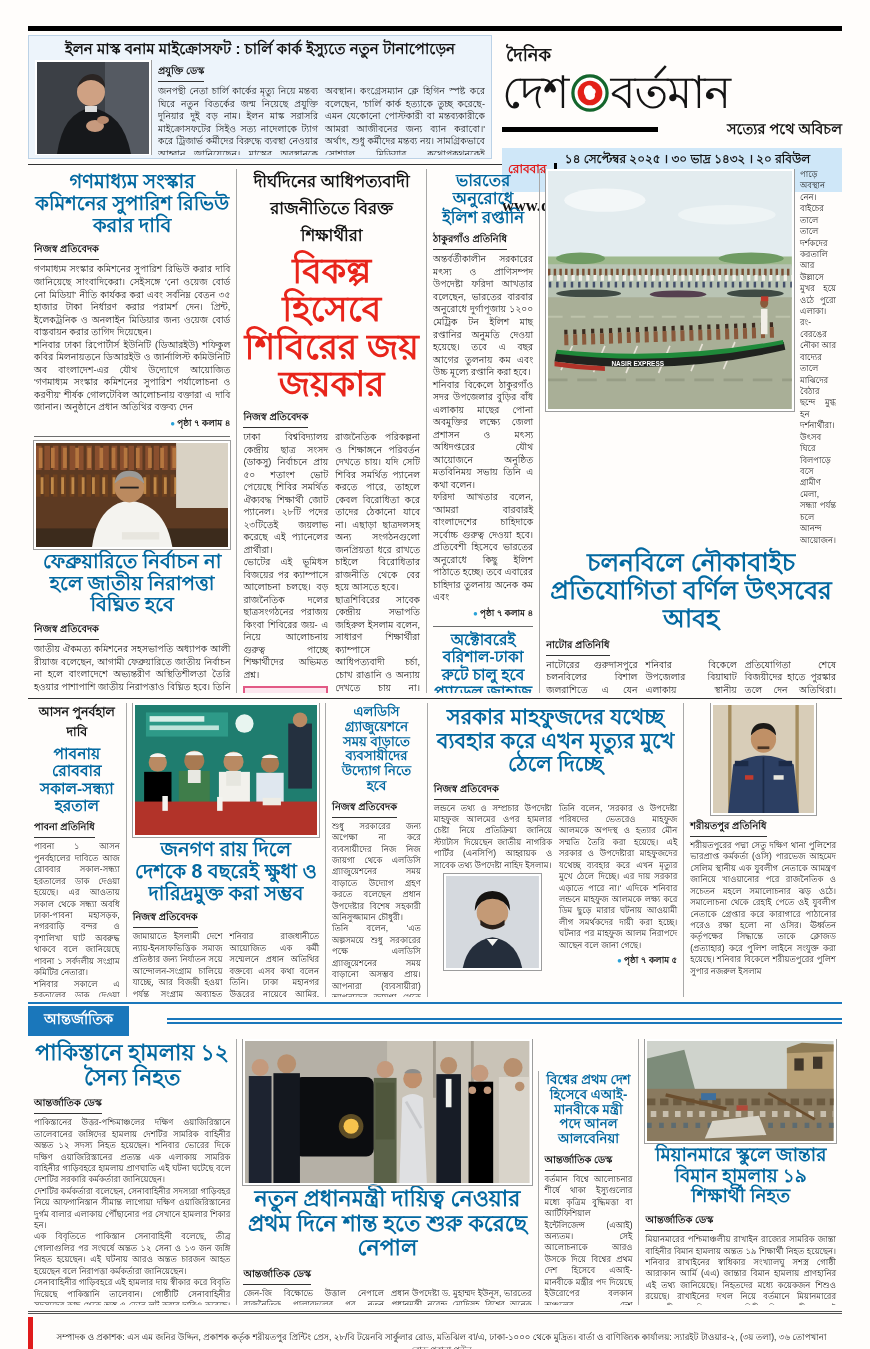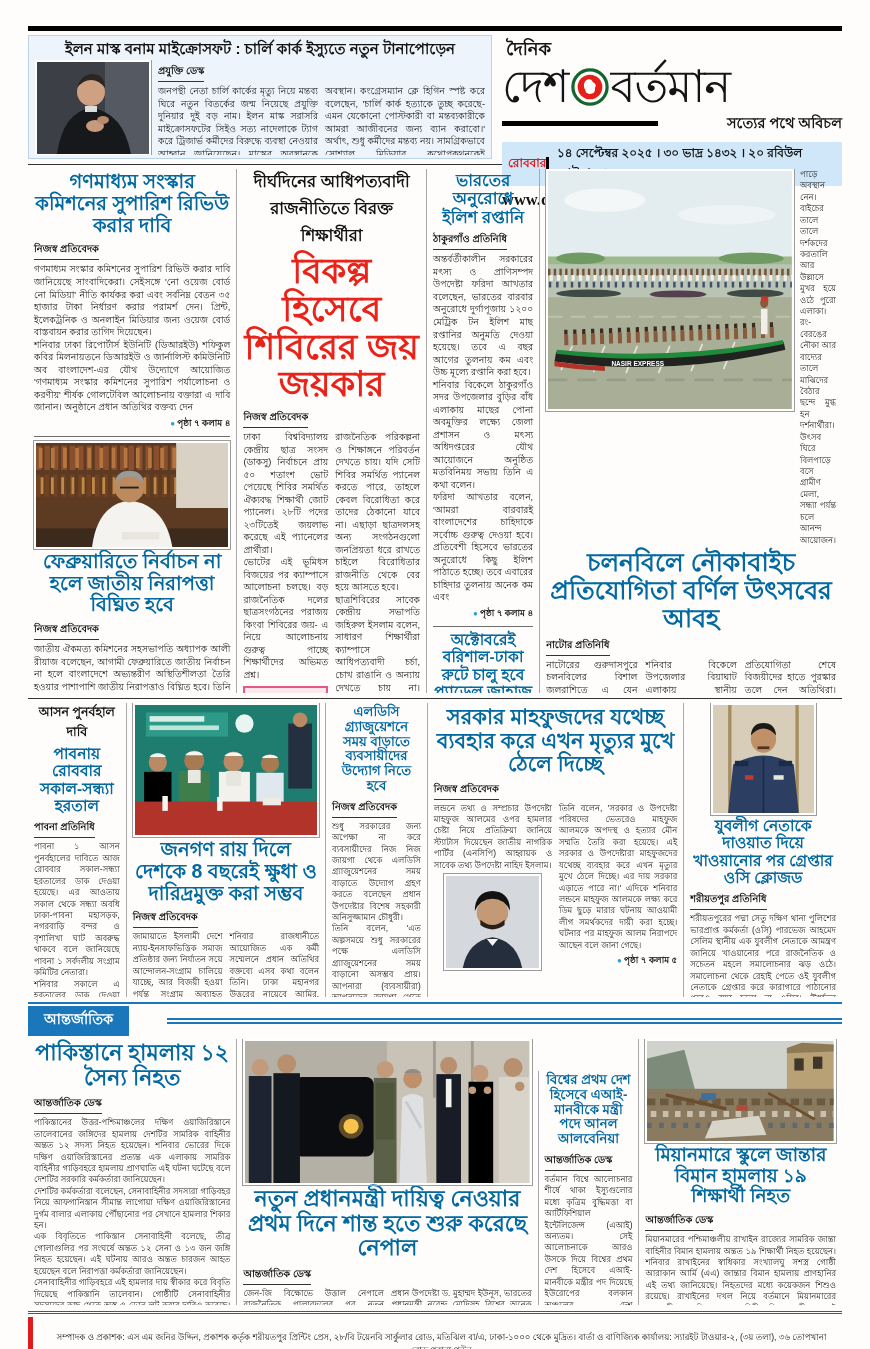--- a/index.html
+++ b/index.html
@@ -16,28 +16,28 @@
   .musk-photo{flex:0 0 112px;height:92px;}
   .strip-cols{flex:1;overflow:hidden;}
   .byline{font-size:9.8px;font-weight:bold;border-bottom:1px solid #333;display:inline-block;padding-bottom:1px;margin:1px 0 3px;}
   .two-col{display:flex;gap:7px;}
   .two-col>div{flex:1;}
   .body-text{font-size:9.2px;line-height:1.36;text-align:justify;white-space:pre-line;color:#1c1c1c;}
   .tiny{font-size:8.4px;}
   .pageref{font-size:8.8px;font-weight:bold;text-align:right;margin-top:2px;}
   .pageref::before{content:"● ";color:#2aa2d8;font-size:8px;}
   .masthead{flex:1;display:flex;flex-direction:column;}
-  .daily{font-size:18px;font-weight:800;margin-left:4px;}
+  .daily{font-size:18px;font-weight:800;margin-left:4px;margin-top:6px;}
   .title-row{display:flex;align-items:center;font-weight:400;font-size:45px;line-height:.95;letter-spacing:-1px;}
   .logo{width:38px;height:38px;margin:0 2px;}
   .bar-tag{display:flex;align-items:center;margin-top:3px;}
   .m-bar{height:5px;background:#000;flex:0 0 46%;}
   .tagline{flex:1;text-align:right;font-size:14.5px;font-weight:800;}
   .date-strip{display:flex;align-items:center;background:#cfe7f8;margin-top:6px;padding:2px 6px;font-weight:bold;font-size:12px;}
-  .day{color:#e01b1b;margin-right:0;}
+  .day{color:#e01b1b;margin-right:8px;}
   .vbar{width:3px;height:13px;background:#000;margin-right:8px;}
   .website{font-family:"Liberation Serif",serif;font-weight:bold;font-size:16.5px;margin-top:4px;}
   
   .rule{border-top:1.5px solid #333;margin:5px 0 4px;}
   .row{display:flex;}
   .col{padding:0 6px;box-sizing:border-box;overflow:hidden;}
   .col+.col{border-left:1px solid #a9a9a9;}
   .art-div{border-top:1px solid #6e6e6e;margin:5px 0 4px;}
   .row1{height:524px;}
   .row2{height:294px;}
@@ -355,21 +355,20 @@
           <circle cx="60" cy="38" r="15" fill="#c09066"></circle>
           <path d="M45,34 Q46,20 60,20 Q74,20 75,34 Q68,26 60,26 Q52,26 45,34 Z" fill="#1c1a18"></path>
           <rect x="53" y="46" width="14" height="3" fill="#4a3526"></rect>
           <path d="M18,120 L24,66 Q42,56 60,56 Q78,56 96,66 L102,120 Z" fill="#2c3f63"></path>
           <rect x="26" y="62" width="16" height="6" fill="#1c2b47"></rect>
           <rect x="78" y="62" width="16" height="6" fill="#1c2b47"></rect>
           <line x1="60" y1="58" x2="60" y2="120" stroke="#1c2b47" stroke-width="2"></line>
           <rect x="38" y="78" width="10" height="5" fill="#c23b2e"></rect>
           <rect x="72" y="78" width="12" height="5" fill="#e8e6dc"></rect>
         </svg>
-        <h2 class="h16">যুবলীগ নেতাকে দাওয়াত দিয়ে খাওয়ানোর পর গ্রেপ্তার ওসি ক্লোজড</h2>
         <span class="byline">শরীয়তপুর প্রতিনিধি</span>
         <div class="body-text tiny">শরীয়তপুরের পদ্মা সেতু দক্ষিণ থানা পুলিশের ভারপ্রাপ্ত কর্মকর্তা (ওসি) পারভেজ আহমেদ সেলিম স্থানীয় এক যুবলীগ নেতাকে আমন্ত্রণ জানিয়ে খাওয়ানোর পরে রাজনৈতিক ও সচেতন মহলে সমালোচনার ঝড় ওঠে। সমালোচনা থেকে রেহাই পেতে ওই যুবলীগ নেতাকে গ্রেপ্তার করে কারাগারে পাঠানোর পরেও রক্ষা হলো না ওসির। ঊর্ধ্বতন কর্তৃপক্ষের সিদ্ধান্তে তাকে ক্লোজড (প্রত্যাহার) করে পুলিশ লাইনে সংযুক্ত করা হয়েছে। শনিবার বিকেলে শরীয়তপুরের পুলিশ সুপার নজরুল ইসলাম</div>
         
       </article>
     </div>
   </div>
 
   <div class="intl-topline"></div>
   <div class="intl-head">
     <div class="intl-label">আন্তর্জাতিক</div>

